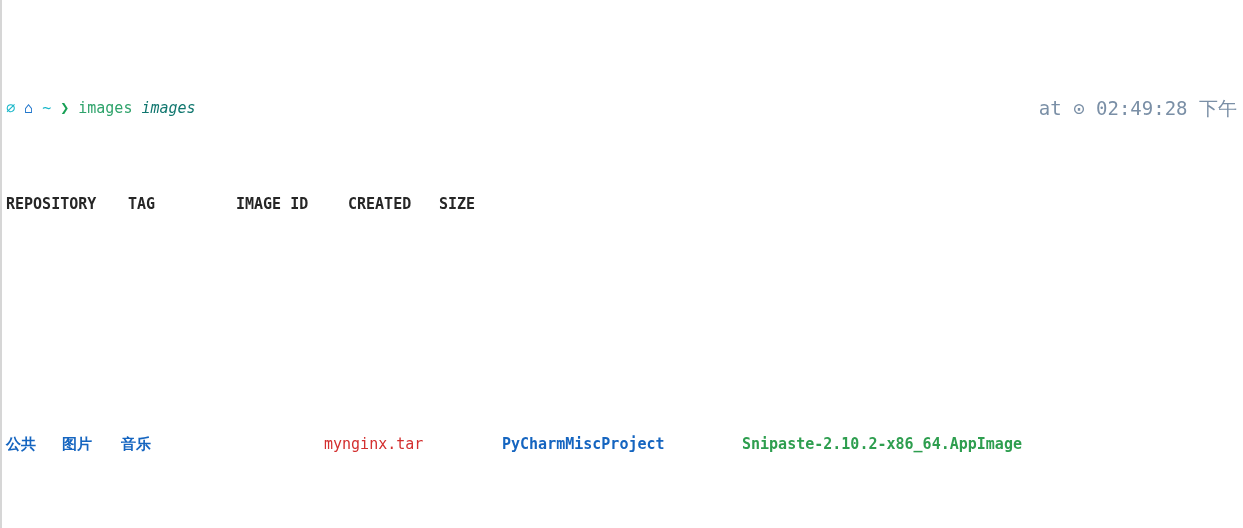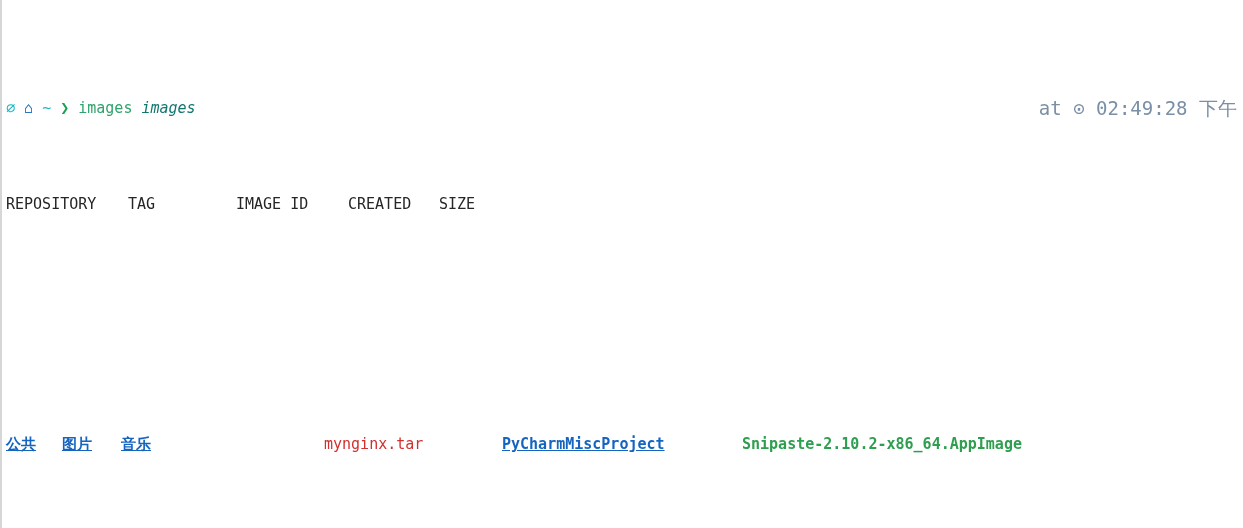--- a/index.html
+++ b/index.html
@@ -49,38 +49,38 @@
     right: 6px;
     top: 0;
     color: #7a8fa6;
     font-size: 19px;
     line-height: 24px;
     white-space: pre;
   }
   .ts .clock { color: #7a8fa6; }
 
   
-  .f-dir   { color: #1565c0; font-weight: bold; text-decoration: underline; }
+  .f-dir   { color: #1565c0; font-weight: bold; }
   .f-arch  { color: #d32f2f; font-weight: normal; }
   .f-exec  { color: #2e9e4f; font-weight: bold; }
 
   
   .ls-grid {
     position: relative;
     padding-left: 4px;
     height: 72px;
   }
   .ls-cell {
     position: absolute;
     line-height: 24px;
     white-space: pre;
   }
 
   
-  .tbl-row { position: relative; height: 24px; line-height: 24px; padding-left: 20px; }
+  .tbl-row { position: relative; height: 24px; line-height: 24px; padding-left: 20px; font-weight: bold; }
   .tcol { position: absolute; top: 0; white-space: pre; }
 </style>
 </head>
 <body>
 
 <div id="terminal">
 
   
   <div class="line"><span class="p-icon">⌀</span><span> </span><span class="p-home">⌂</span><span> </span><span class="p-tilde">~</span><span> </span><span class="p-chev">❯</span><span> </span><span class="cmd">images</span><span> </span><span class="arg">images</span><span class="ts"><span>at</span><span> </span><span class="clock">⊙</span><span> </span><span>02:49:28 下午</span></span></div>
 

